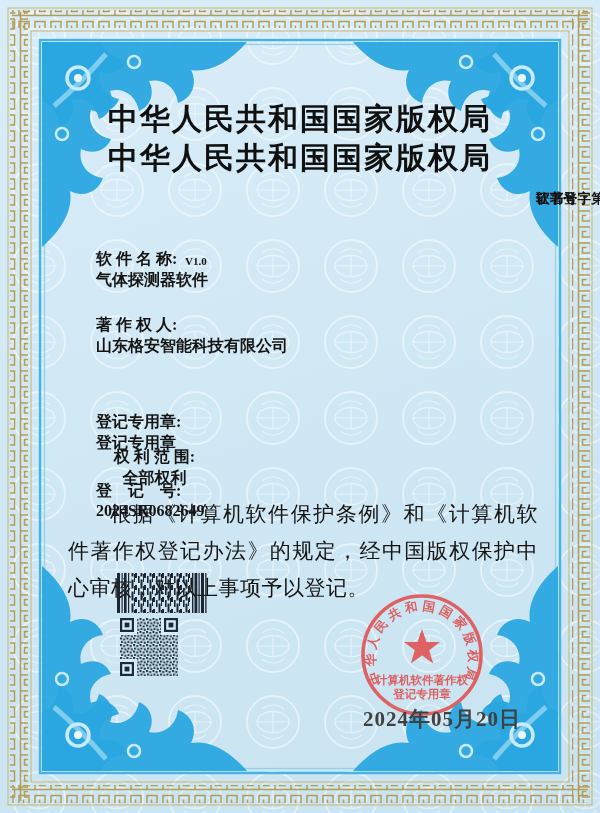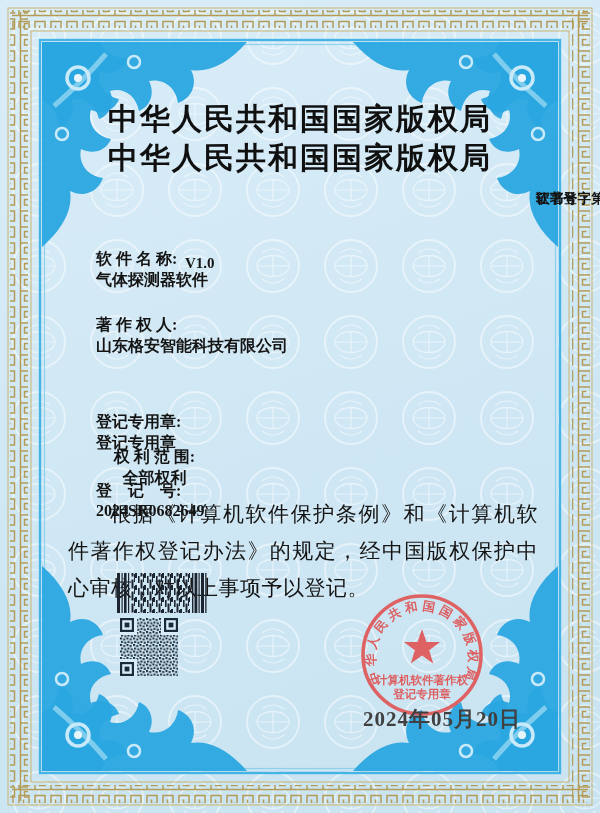--- a/index.html
+++ b/index.html
@@ -12,21 +12,21 @@
   .cert{position:relative;width:600px;height:813px;}
   .layer{position:absolute;left:0;top:0;}
   .content *{position:absolute;}
   .title{left:0;width:100%;text-align:center;font-weight:bold;font-size:30px;color:#101010;}
   .title1{top:99px;letter-spacing:2px;}
   .title2{top:138px;letter-spacing:2px;}
   .certno{top:190px;right:64px;left:auto;width:auto;font-size:13.5px;font-weight:bold;letter-spacing:.3px;white-space:pre;}
   .row{left:72px;font-size:16px;font-weight:bold;white-space:pre;}
   .row .lbl{position:static;display:inline-block;width:117px;}
   .row .val{position:static;}
-  .r1{top:231px;} .rv{top:255px;left:185px;font-size:15px;font-weight:bold;}
+  .r1{top:231px;} .rv{top:255px;left:185px;font-size:11px;font-weight:bold;}
   .r2{top:297px;} .r3{top:394px;} .r4{top:429px;text-align:center;} .r5{top:463px;}
   .stmt{top:496px;left:68px;width:470px;font-size:21px;font-weight:normal;
         line-height:37px;text-align:justify;text-indent:2em;letter-spacing:.5px;}
   .date{left:363px;top:705px;font-size:21px;font-weight:bold;letter-spacing:1px;color:#404040;}
   .seal-wrap{left:349px;top:582px;width:146px;height:146px;opacity:.9;}
   .barcode-wrap{left:117px;top:573px;width:90px;height:40px;}
   .qr-wrap{left:120px;top:618px;width:58px;height:58px;}
 </style>
 </head>
 <body>

